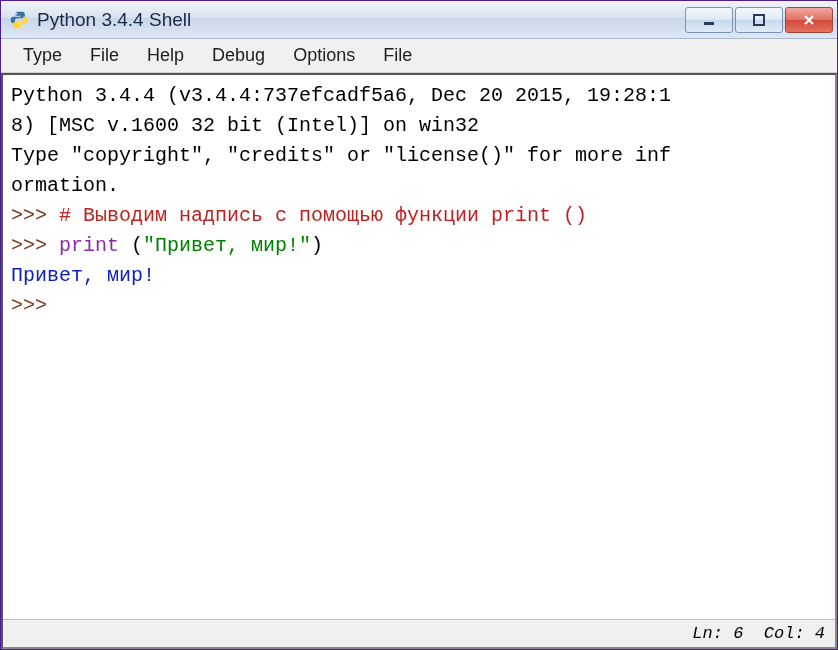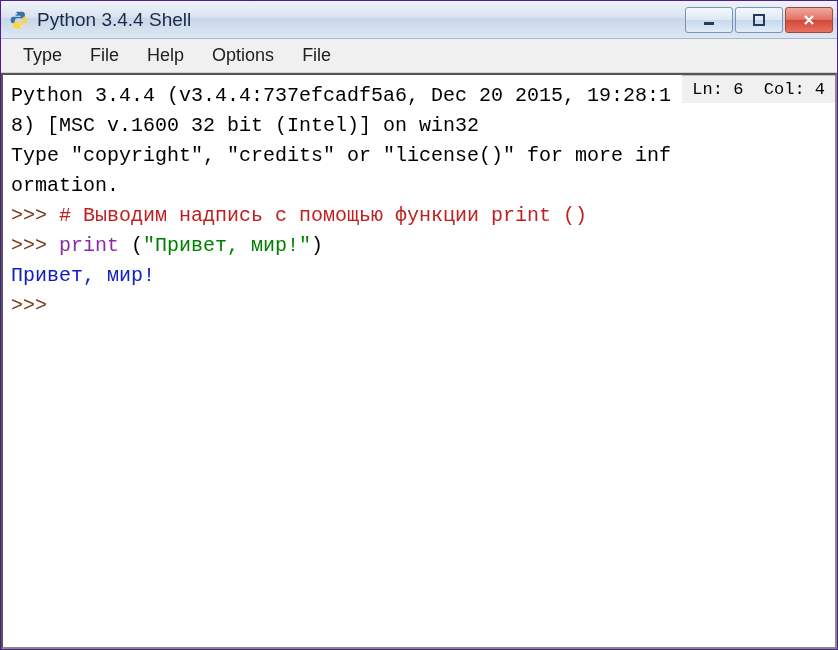--- a/index.html
+++ b/index.html
@@ -83,21 +83,21 @@
       font-size: 18px;
       color: #202020;
     }
     .menu-item {
       padding: 4px 14px;
       cursor: pointer;
     }
     .content-wrap {
       flex: 1;
       display: flex;
-      flex-direction: row;
+      flex-direction: column;
       border: 2px solid #888;
       border-top: 2px solid #555;
       border-left: 2px solid #555;
       margin: 0;
       overflow: hidden;
       background: #fff;
     }
     .editor {
       flex: 1;
       padding: 6px 8px;
@@ -118,20 +118,21 @@
       height: 28px;
       background: #f0f0f0;
       border-top: 1px solid #c0c0c0;
       display: flex;
       justify-content: flex-end;
       align-items: center;
       padding: 0 10px;
       font-family: "Courier New", monospace;
       font-size: 17px;
       color: #000;
+      font-style: italic;
     }
   </style>
 </head>
 <body>
 
 <div class="window">
   <div class="titlebar">
     <div class="app-icon">
       <svg viewBox="0 0 24 24">
         <path d="M11 2c-3 0-3 2-3 3v2h6v1H5c-2 0-3 1.5-3 4s1 4 3 4h2v-3c0-2 1.5-3 3-3h6c1.5 0 3-1 3-3V5c0-1.5-1-3-3-3h-5z" fill="#3572A5"></path>
@@ -157,20 +158,21 @@
             <path d="M3 3 L11 11 M11 3 L3 11" stroke="#fff" stroke-width="2.2"></path>
           </svg>
       </div>
     </div>
   </div>
 
   <div class="menubar">
     <div class="menu-item">Type</div>
     <div class="menu-item">File</div>
     <div class="menu-item">Help</div>
+    <div class="menu-item">Debug</div>
     <div class="menu-item">Options</div>
     <div class="menu-item">File</div>
   </div>
 
   <div class="content-wrap">
     <div class="editor"><span>Python 3.4.4 (v3.4.4:737efcadf5a6, Dec 20 2015, 19:28:1</span>
 <span>8) [MSC v.1600 32 bit (Intel)] on win32</span>
 <span>Type "copyright", "credits" or "license()" for more inf</span>
 <span>ormation.</span>
 <span class="prompt">&gt;&gt;&gt; </span><span class="comment"># Выводим надпись с помощью функции print ()</span>

